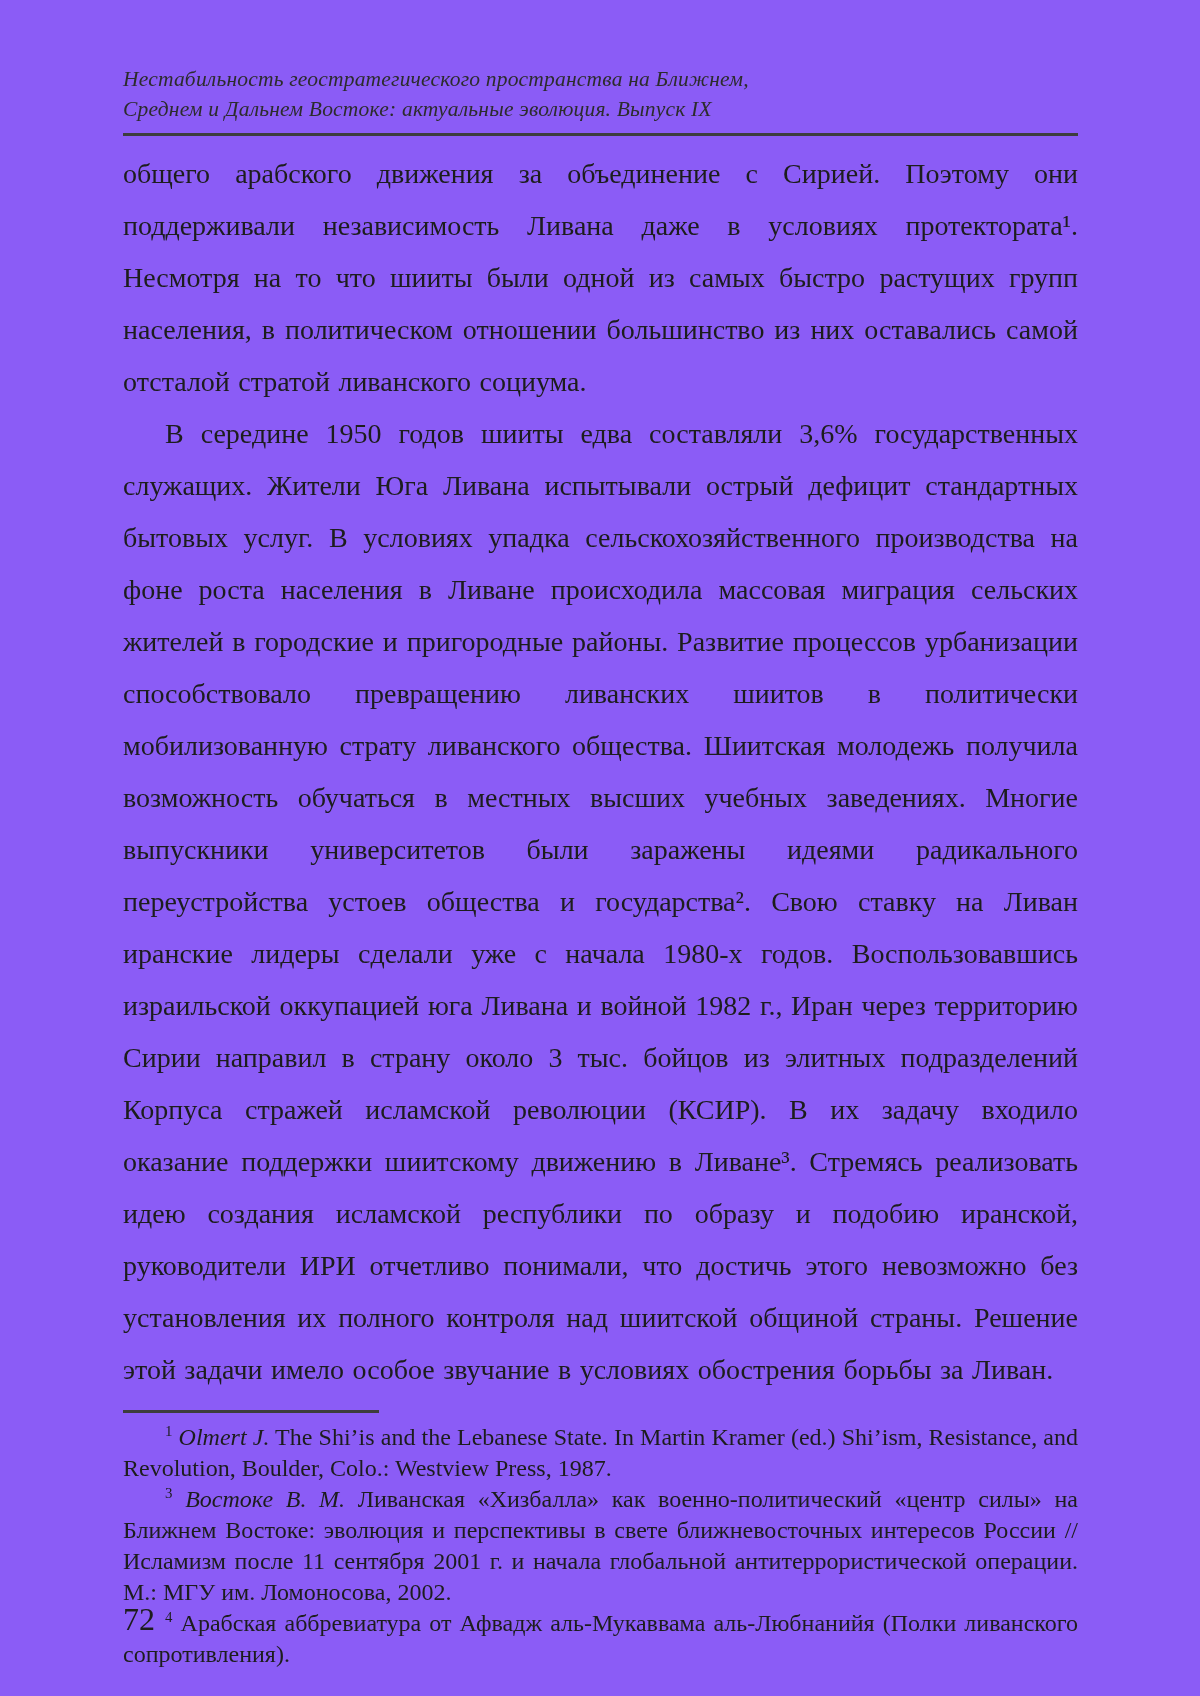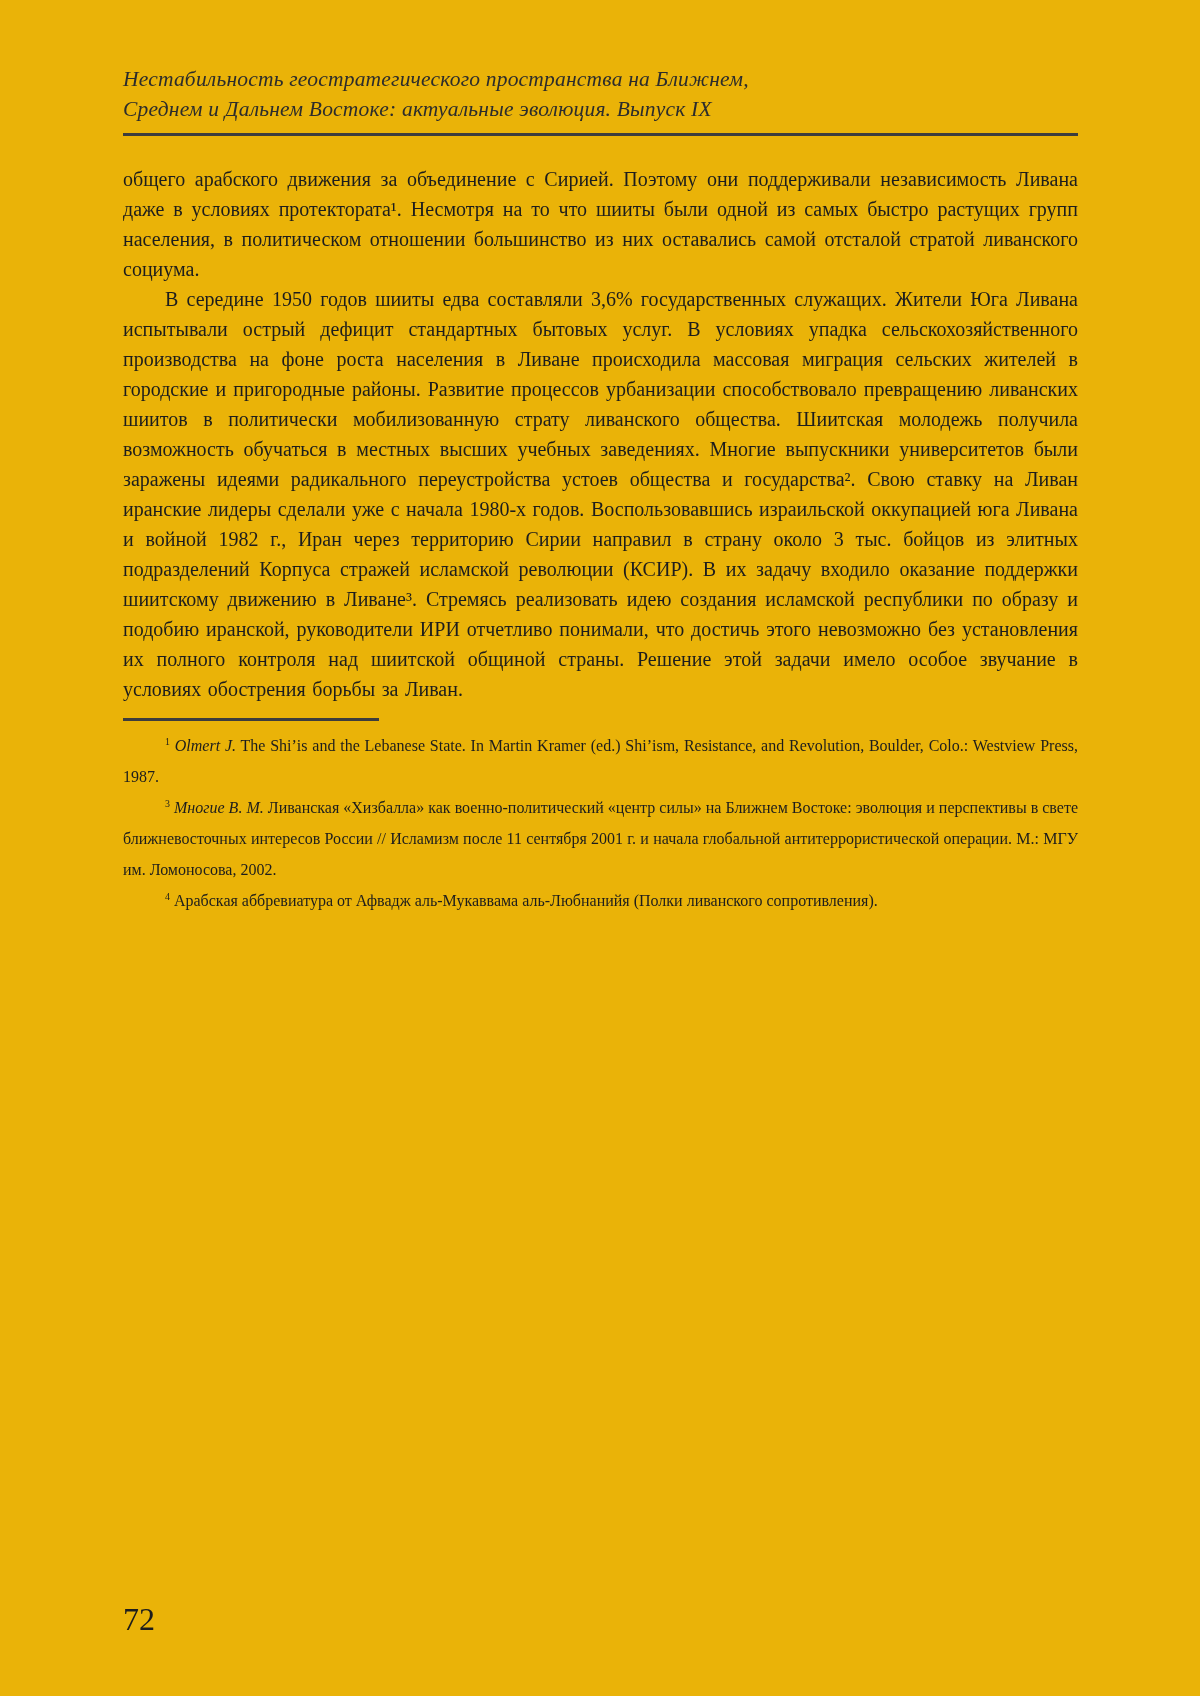--- a/index.html
+++ b/index.html
@@ -1,53 +1,53 @@
 <!DOCTYPE html>
 <html lang="ru"><head>
 <meta charset="utf-8">
 <style>
   html, body { margin: 0; padding: 0; background: #e8e8e8; }
   .page {
     position: relative;
     width: 1200px;
     height: 1696px;
     margin: 0 auto;
-    background: #eab308;
+    background: #8b5cf6;
     box-sizing: border-box;
     padding: 64px 122px 0 123px;
     font-family: "Liberation Serif", "DejaVu Serif", serif;
     color: #1d1d1d;
     overflow: hidden;
   }
   .running-head {
     font-style: italic;
     font-size: 21.5px;
     line-height: 30px;
     color: #2c2c2c;
     letter-spacing: 0.2px;
   }
   .header-rule {
     height: 3px;
     background: #3d3d3d;
     margin-top: 9px;
   }
   .body-text {
-    margin-top: 28px;
-    font-size: 20px;
-    line-height: 30px;
+    margin-top: 12px;
+    font-size: 28px;
+    line-height: 52px;
     text-align: justify;
   }
   .body-text p {
     margin: 0;
     text-indent: 42px;
     word-spacing: 1.5px;
   }
   .body-text p.no-indent { text-indent: 0; }
   .footnotes {
-    font-size: 16px;
+    font-size: 24px;
     line-height: 31px;
     text-align: justify;
   }
   .footnote-rule {
     width: 256px;
     height: 3px;
     background: #3d3d3d;
     margin: 14px 0 9px 0;
   }
   .footnote {
@@ -88,21 +88,21 @@
 
     <p class="footnote">
       <sup>1</sup>
       <span class="author">Olmert J.</span>
       <span>The Shi’is and the Lebanese State. In Martin Kramer (ed.) Shi’ism, Resistance, and Revolution, Boulder, Colo.: Westview Press, 1987.</span>
     </p>
 
 
     <p class="footnote">
       <sup>3</sup>
-      <span class="author">Многие В. М.</span>
+      <span class="author">Востоке В. М.</span>
       <span>Ливанская «Хизбалла» как военно-политический «центр силы» на Ближнем Востоке: эволюция и перспективы в свете ближневосточных интересов России // Исламизм после 11 сентября 2001 г. и начала глобальной антитеррористической операции. М.: МГУ им. Ломоносова, 2002.</span>
     </p>
 
     <p class="footnote">
       <sup>4</sup>
       <span class="author"></span>
       <span>Арабская аббревиатура от Афвадж аль-Мукаввама аль-Любнанийя (Полки ливанского сопротивления).</span>
     </p>
   </section>
 

